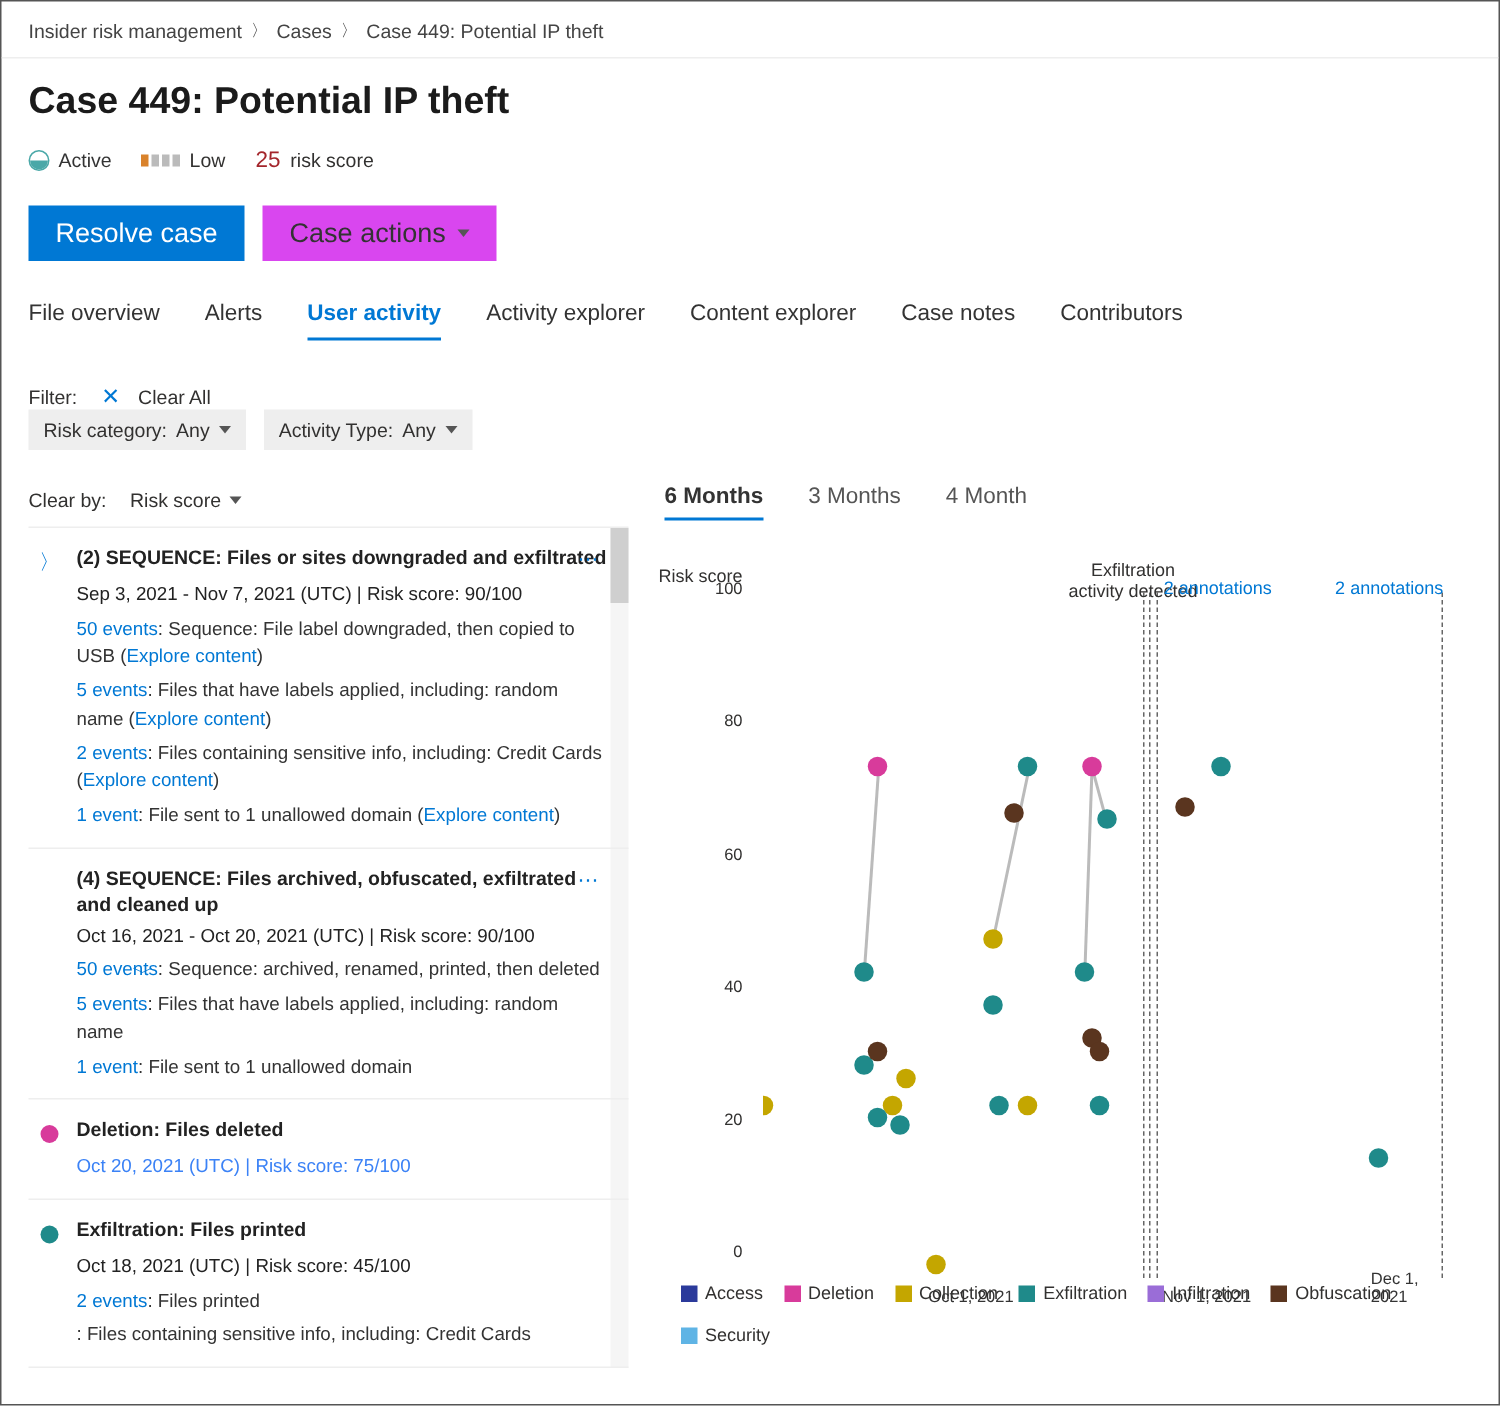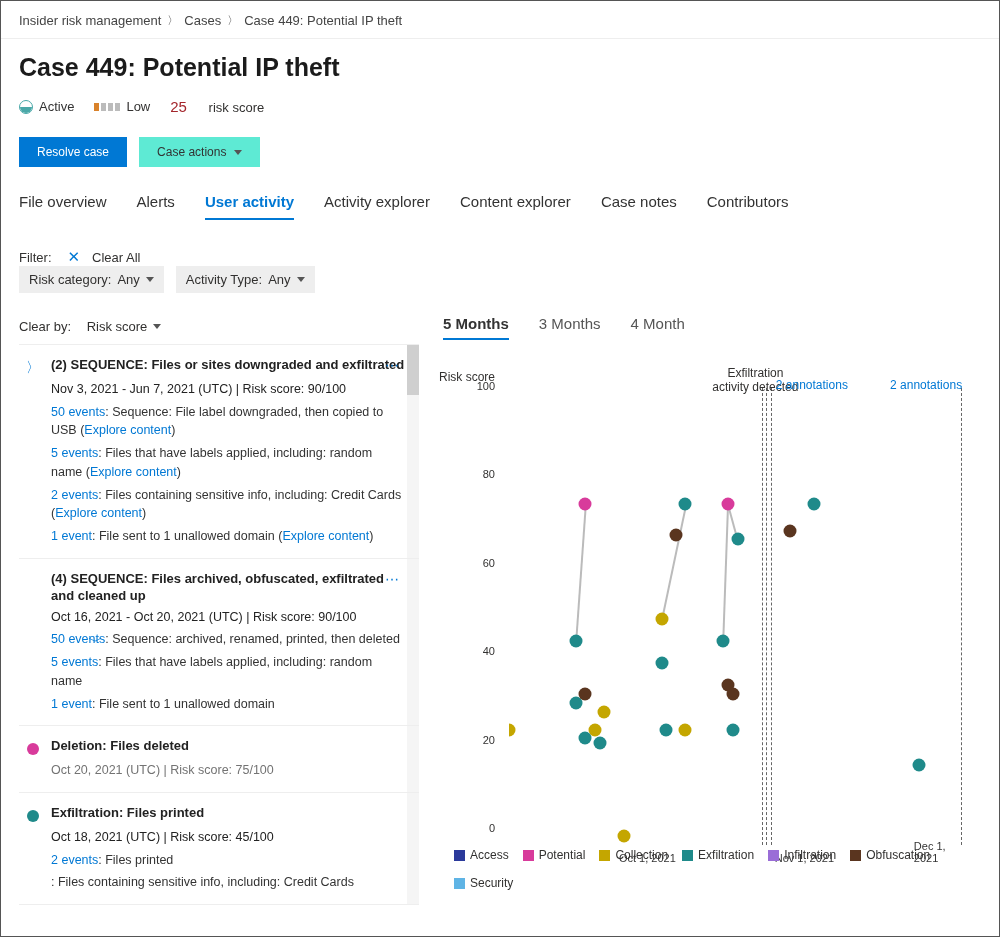--- a/index.html
+++ b/index.html
@@ -12,25 +12,25 @@
     hr.thin { border: 0; border-top: 1px solid #eee; margin: 0 -18px 14px -18px; }
     h1.title { font-size: 25px; font-weight: 700; color: #1b1b1b; margin-bottom: 16px;}
     .status-row { display: flex; align-items:center; gap: 20px; font-size: 13px; margin-bottom: 22px;}
     .status-active-icon { width:14px; height:14px; border:1.5px solid #4aa8a8; border-radius:50%; position:relative; display:inline-block;}
     .status-active-icon::after { content:""; position:absolute; left:0; right:0; bottom:0; height:50%; background:#4aa8a8; border-radius: 0 0 14px 14px;}
     .status-active { display:flex; align-items:center; gap:6px; color:#333;}
     .low-bars { display:flex; gap:2px; align-items:flex-end;}
     .bar { width:5px; height:8px;}
     .bar.o { background:#d9822b;}
     .bar.g { background:#bbb;}
-    .risk-score { color:#a4262c; font-size:15px; margin-right:18px;}
+    .risk-score { color:#a4262c; font-size:15px; margin-right:3px;}
     .btn-row { display:flex; gap:12px; margin-bottom: 26px;}
-    .btn { font-size: 12px; padding: 8px 18px; border:none; cursor:pointer;}
+    .btn { font-size: 18px; padding: 8px 18px; border:none; cursor:pointer;}
     .btn-primary { background:#0078d4; color:#fff;}
-    .btn-secondary { background:#5eead4; color:#333; display:flex; align-items:center; gap:8px;}
+    .btn-secondary { background:#d946ef; color:#333; display:flex; align-items:center; gap:8px;}
     .chev-down { width:0; height:0; border-left:4px solid transparent; border-right:4px solid transparent; border-top:5px solid #555;}
     .tabs { display:flex; gap: 30px; font-size:15px; color:#333; border-bottom:0px solid #eee; margin-bottom: 28px;}
     .tab { padding-bottom:8px; cursor:pointer;}
     .tab.active { color:#0078d4; font-weight:600; border-bottom:2.5px solid #0078d4;}
     .filter-row { display:flex; align-items:center; gap:10px; font-size:13px; }
     .filter-row .x { color:#0078d4; font-size:15px; margin: 0 2px 0 6px;}
     .filter-row .link { cursor:pointer;}
     .pill-row { display:flex; gap:12px; margin-bottom:22px;}
     .pill { background:#eee; padding:6px 10px; display:flex; align-items:center; gap:6px; font-size:13px;}
     .content-split { display:flex; gap:20px;}
@@ -150,21 +150,21 @@
     </div>
     <div class="event-list" id="event-list">
       <div class="scrollbar-fake"></div>
       <div class="scrollbar-thumb"></div>
     <div class="event">
               <div class="icon-col">
                 <span class="icon-close" style="color:#0078d4">〉</span>
               </div>
               <div style="flex:1">
                 <h3>(2) SEQUENCE: Files or sites downgraded and exfiltrated</h3>
-                <div class="sub" style="color:#222;margin-top:6px">Nov 3, 2021 - Jun 7, 2021 (UTC) | Risk score: 90/100</div>
+                <div class="sub" style="color:#222;margin-top:6px">Sep 3, 2021 - Nov 7, 2021 (UTC) | Risk score: 90/100</div>
                 <div class="sub"><span class="link-blue">50 events</span>: Sequence: File label downgraded, then copied to USB (<span class="link-blue">Explore content</span>)</div>
                 <div class="sub"><span class="link-blue">5 events</span>: Files that have labels applied, including: random name (<span class="link-blue">Explore content</span>)</div>
                 <div class="sub"><span class="link-blue">2 events</span>: Files containing sensitive info, including: Credit Cards (<span class="link-blue">Explore content</span>)</div>
                 <div class="sub"><span class="link-blue">1 event</span>: File sent to 1 unallowed domain (<span class="link-blue">Explore content</span>)</div>
               </div>
               <div class="more">⋯</div>
             </div>
             <div class="event">
               <div class="icon-col">
                 <span class="icon-close" style="color:#0078d4;transform:rotate(90deg);display:inline-block">〉</span>
@@ -177,39 +177,39 @@
                 <div class="sub"><span class="link-blue">1 event</span>: File sent to 1 unallowed domain</div>
               </div>
               <div class="more">⋯</div>
             </div>
             <div class="event">
               <div class="icon-col">
                 <span class="dot dot-del"></span>
               </div>
               <div style="flex:1">
                 <h3>Deletion: Files deleted</h3>
-                <div class="sub" style="color:#737373;margin-top:6px">Oct 20, 2021 (UTC) | Risk score: 75/100</div>
+                <div class="sub" style="color:#3b82f6;margin-top:6px">Oct 20, 2021 (UTC) | Risk score: 75/100</div>
               </div>
             </div>
             <div class="event">
               <div class="icon-col">
                 <span class="dot dot-exfil"></span>
               </div>
               <div style="flex:1">
                 <h3>Exfiltration: Files printed</h3>
                 <div class="sub" style="color:#222;margin-top:6px">Oct 18, 2021 (UTC) | Risk score: 45/100</div>
                 <div class="sub"><span class="link-blue">2 events</span>: Files printed</div>
                 <div class="sub">: Files containing sensitive info, including: Credit Cards</div>
               </div>
             </div>
           </div>
   </div>
   <div class="right">
     <div class="time-tabs" id="ttabs">
-            <div class="ttab active">5 Months</div>
+            <div class="ttab active">6 Months</div>
             <div class="ttab">3 Months</div>
             <div class="ttab">4 Month</div>
           </div>
     <div class="chart-area">
       <div class="y-label-title">Risk score</div>
       <div class="y-axis" id="yaxis">
               <div class="y-tick" style="bottom: 0%;">0</div>
               <div class="y-tick" style="bottom: 20%;">20</div>
               <div class="y-tick" style="bottom: 40%;">40</div>
               <div class="y-tick" style="bottom: 60%;">60</div>
@@ -257,21 +257,21 @@
               <div class="pt" style="background: rgb(90, 53, 31); left: 50%; bottom: 33%;"></div>
               <div class="pt" style="background: rgb(90, 53, 31); left: 62%; bottom: 70%;"></div>
             </div>
       <div class="legend" id="legend">
               <div class="legend-item">
                 <span class="sq" style="background:#2b3a9b"></span>
                 <span>Access</span>
               </div>
               <div class="legend-item">
                 <span class="sq" style="background:#d83b9b"></span>
-                <span>Potential</span>
+                <span>Deletion</span>
               </div>
               <div class="legend-item">
                 <span class="sq" style="background:#c4a600"></span>
                 <span>Collection</span>
               </div>
               <div class="legend-item">
                 <span class="sq" style="background:#1f8a8a"></span>
                 <span>Exfiltration</span>
               </div>
               <div class="legend-item">

